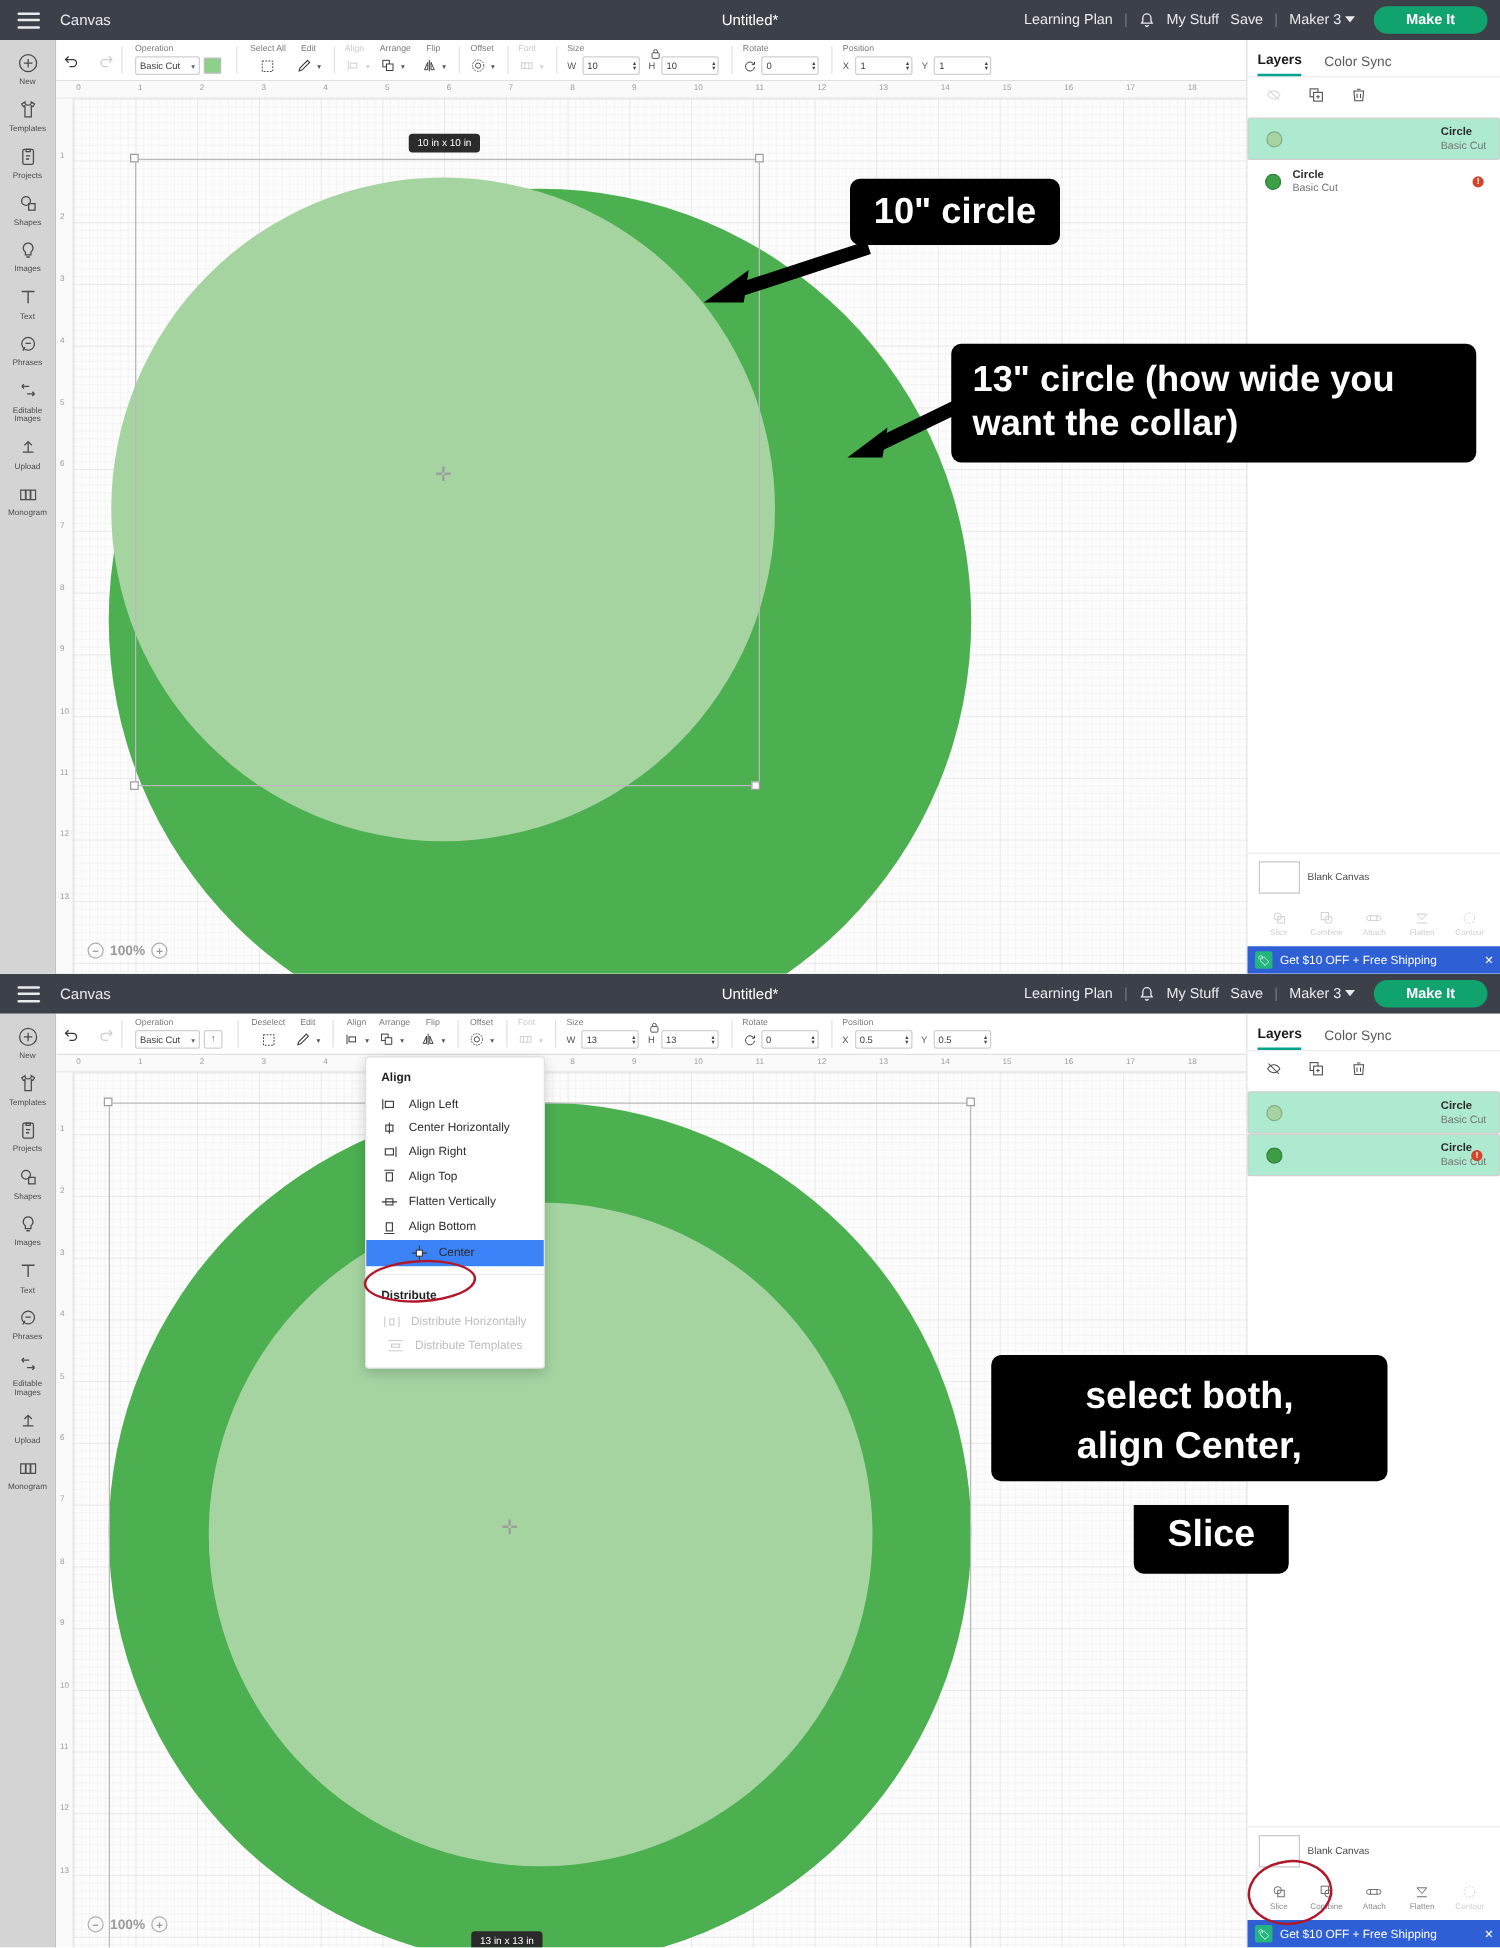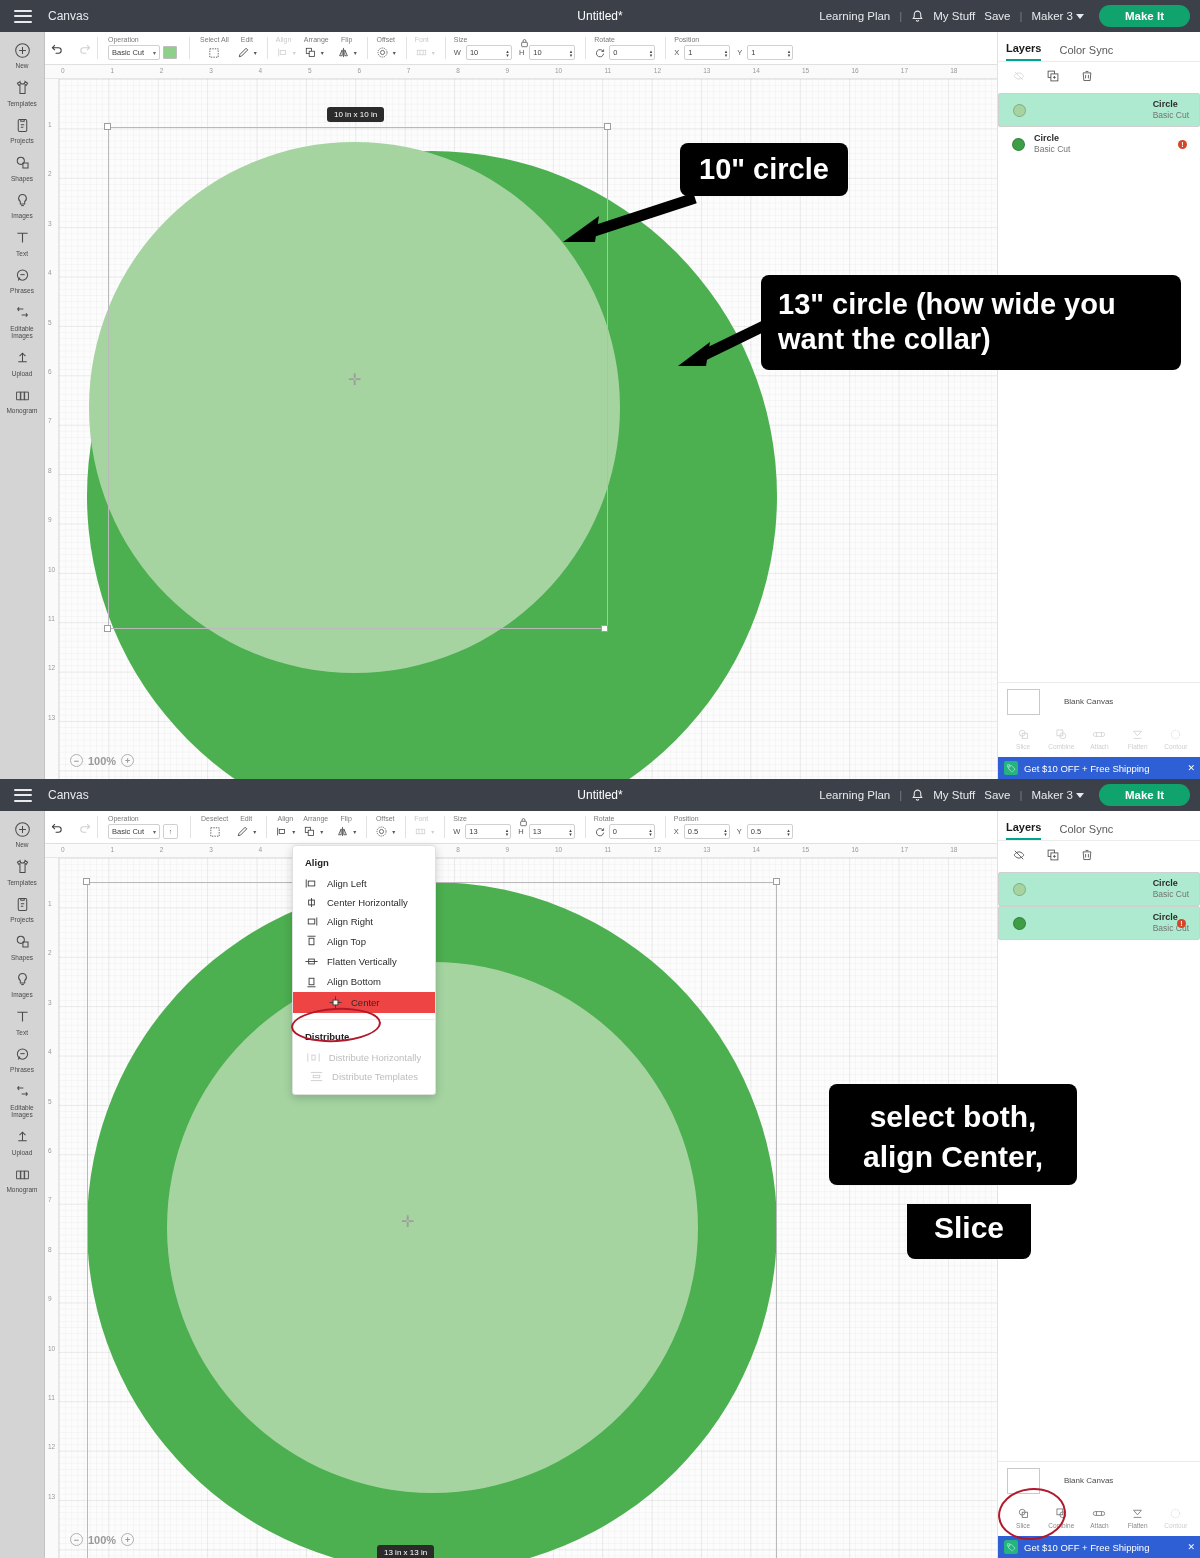--- a/index.html
+++ b/index.html
@@ -135,21 +135,21 @@
     position: relative;
   }
   .layer.sel { background: #aeeacf; }
   .ldot { width: 13px; height: 13px; border-radius: 50%; border: 1px solid rgba(0,0,0,.18); }
   .lname { font-size: 9px; color: #2b2b2b; font-weight: bold; line-height: 11px;}
   .lsub { font-size: 8.5px; color: #747474; line-height: 11px;}
   .lwarn { position: absolute; right: 13px; width: 9px; height: 9px; border-radius: 50%;
     background: #d4452a; color:#fff; font-size:7px; text-align:center; line-height:9px; font-weight:bold;}
   .canvasrow {
     position: absolute; bottom: 59px; left: 0; width: 203px; height: 38px;
-    display: flex; align-items: center; gap: 24px; padding-left: 9px;
+    display: flex; align-items: center; gap: 6px; padding-left: 9px;
     border-top: 1px solid #ececec;
   }
   .cvthumb { width: 33px; height: 26px; border: 1px solid #c9c9c9; background: #fff; }
   .cvlabel { font-size: 8px; color: #4a4a4a; }
   .opsrow {
     position: absolute; bottom: 22px; left: 0; width: 203px; height: 37px;
     display: flex; justify-content: space-around; align-items: center; padding: 0 6px;
   }
   .op { display: flex; flex-direction: column; align-items: center; gap: 1px; width:34px;}
   .op-ic { color: #6a6a6a; height:14px; display:flex;align-items:center;justify-content:center;}
@@ -175,21 +175,21 @@
 
   
   .alignmenu {
     position: absolute; left: 292px; top: 845px; width: 144px;
     background: #fff; border: 1px solid #e0e0e0; border-radius: 3px;
     box-shadow: 0 3px 10px rgba(0,0,0,.18); z-index: 50; padding: 6px 0 8px;
   }
   .am-head { font-size: 9.5px; font-weight: bold; color: #222; padding: 5px 12px 6px; }
   .am-item { display:flex; align-items:center; gap: 9px; padding: 4px 12px;
     font-size: 9.5px; color: #2b2b2b; }
-  .am-item.hi { background: #ef4444; padding-left: 36px; }
+  .am-item.hi { background: #3b82f6; padding-left: 36px; }
   .am-item.dis { color: #bdbdbd; justify-content: center; }
   .am-ic { width: 13px; display:flex; justify-content:center; color:#3a3a3a;}
   .am-item.dis .am-ic { color: #cdcdcd; }
   .am-sep { height: 1px; background: #ececec; margin: 6px 0; }
 </style>
 </head>
 <body>
 
 <div class="panel">
 
@@ -1055,21 +1055,21 @@
         <span class="op-lb">Contour</span>
       </div>
     </div>
     <div class="promo">
       <span class="promo-ic">🏷</span>
       <span>Get $10 OFF + Free Shipping</span>
       <span class="promo-x">✕</span>
     </div>
   </div>
 
-  <div class="anno" style="left:829px; top:1084px; width:248px; font-size:30px; text-align:center; padding:13px 10px 8px; line-height:1.34; top:305px;">
+  <div class="anno" style="left:793px; top:1084px; width:317px; font-size:30px; text-align:center; padding:13px 10px 8px; line-height:1.34; top:305px;">
     <span>select both,</span><br>
     <span>align Center,</span>
   </div>
   <div class="anno" style="left:907px; top:425px; width:124px; font-size:30px; text-align:center; padding:6px 10px 12px; border-radius:0 0 8px 8px;">
     <span>Slice</span>
   </div>
 </div>
 
 <div class="ellipse" style="left:291px; top:1008px; width:90px; height:34px; transform: rotate(-3deg);"></div>
 <div class="ellipse" style="left:998px; top:1488px; width:68px; height:52px; transform: rotate(-6deg);"></div>

